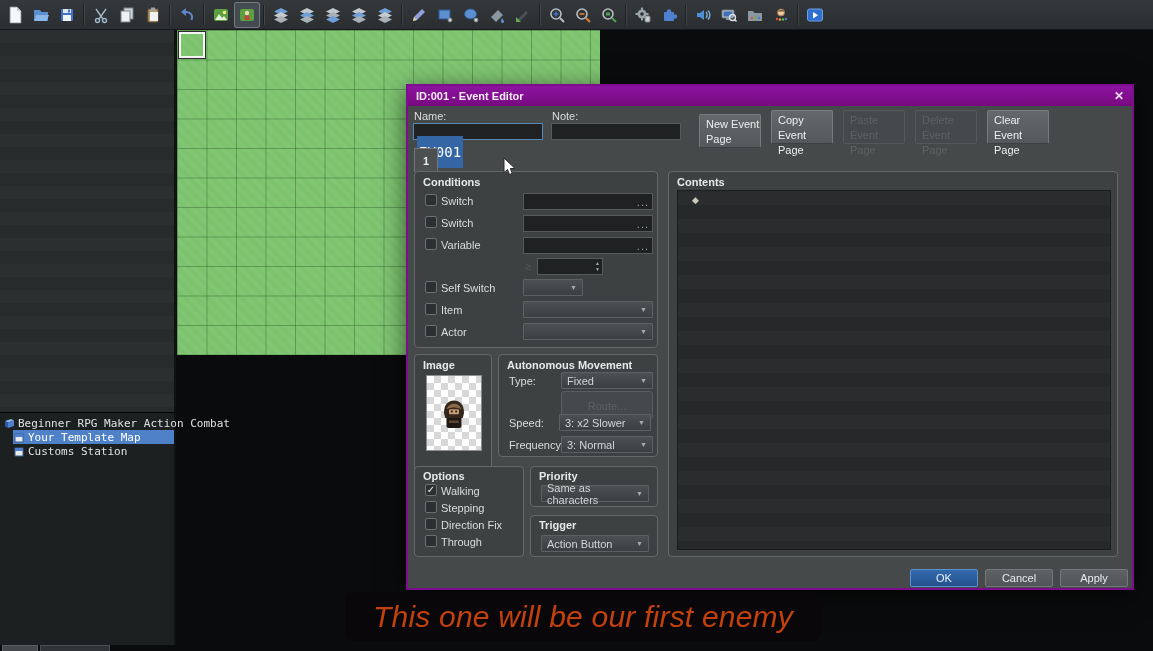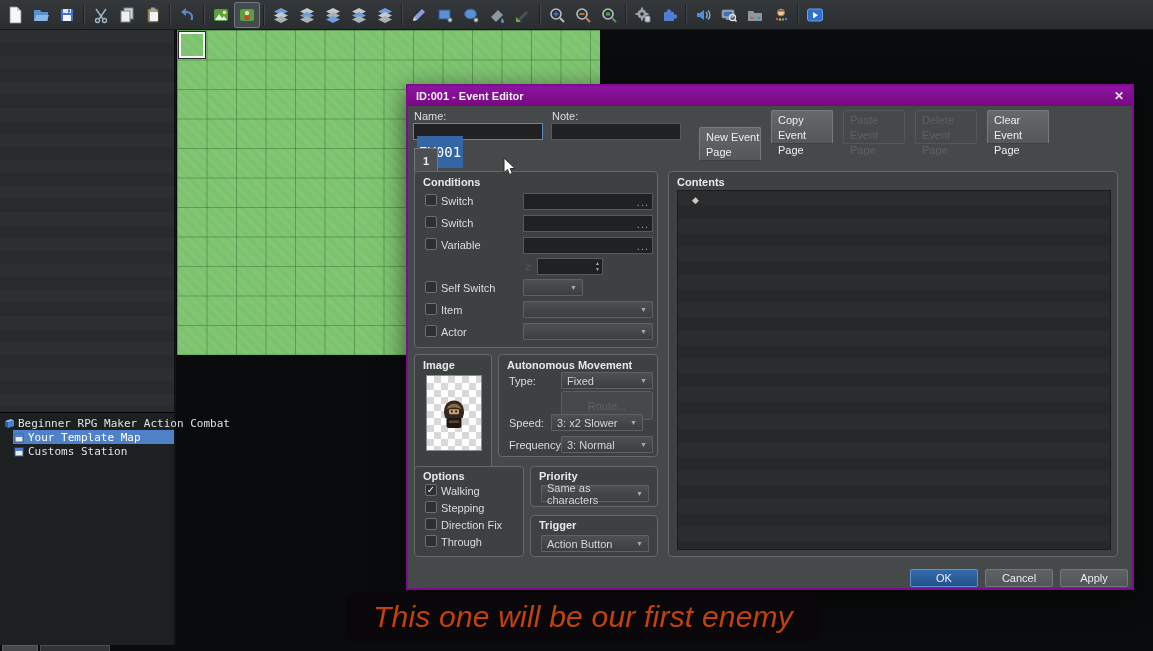--- a/index.html
+++ b/index.html
@@ -404,21 +404,21 @@
       <span class="lbl" style="left:6px; top:4px;">Name:</span>
       <div class="tfield focus" style="left:5px; top:17px; width:130px;">
         <span class="selhl">EV001</span>
       </div>
 
       <span class="lbl" style="left:144px; top:4px;">Note:</span>
       <div class="tfield" style="left:143px; top:17px; width:130px;">
         <span></span>
       </div>
 
-      <button class="pagebtn" style="left:291px; top:21px;">New Event Page</button>
+      <button class="pagebtn" style="left:291px; top:8px;">New Event Page</button>
       <button class="pagebtn" style="left:363px; top:4px;">Copy Event Page</button>
       <button class="pagebtn disabled" style="left:435px; top:4px;">Paste Event Page</button>
       <button class="pagebtn disabled" style="left:507px; top:4px;">Delete Event Page</button>
       <button class="pagebtn" style="left:579px; top:4px;">Clear Event Page</button>
 
       <div class="ptab">1</div>
 
       <div class="gbox" style="left:6px; top:65px; width:244px; height:177px;">
         <span class="ghead">Conditions</span>
         <span class="cb" style="left:10px; top:22px;"></span>
@@ -486,21 +486,21 @@
 
       <div class="gbox" style="left:90px; top:248px; width:160px; height:103px;">
         <span class="ghead">Autonomous Movement</span>
         <span class="lbl" style="left:10px; top:20px;">Type:</span>
         <div class="dd" style="left:62px; top:17px; width:92px;">
             <span>Fixed</span>
             <span class="arr">▼</span>
           </div>
         <div class="routebtn" style="left:62px; top:36px;">Route...</div>
         <span class="lbl" style="left:10px; top:62px;">Speed:</span>
-        <div class="dd" style="left:52px; top:59px; width:92px;">
+        <div class="dd" style="left:60px; top:59px; width:92px;">
             <span>3: x2 Slower</span>
             <span class="arr">▼</span>
           </div>
         <span class="lbl" style="left:10px; top:84px;">Frequency:</span>
         <div class="dd" style="left:62px; top:81px; width:92px;">
             <span>3: Normal</span>
             <span class="arr">▼</span>
           </div>
       </div>
 

